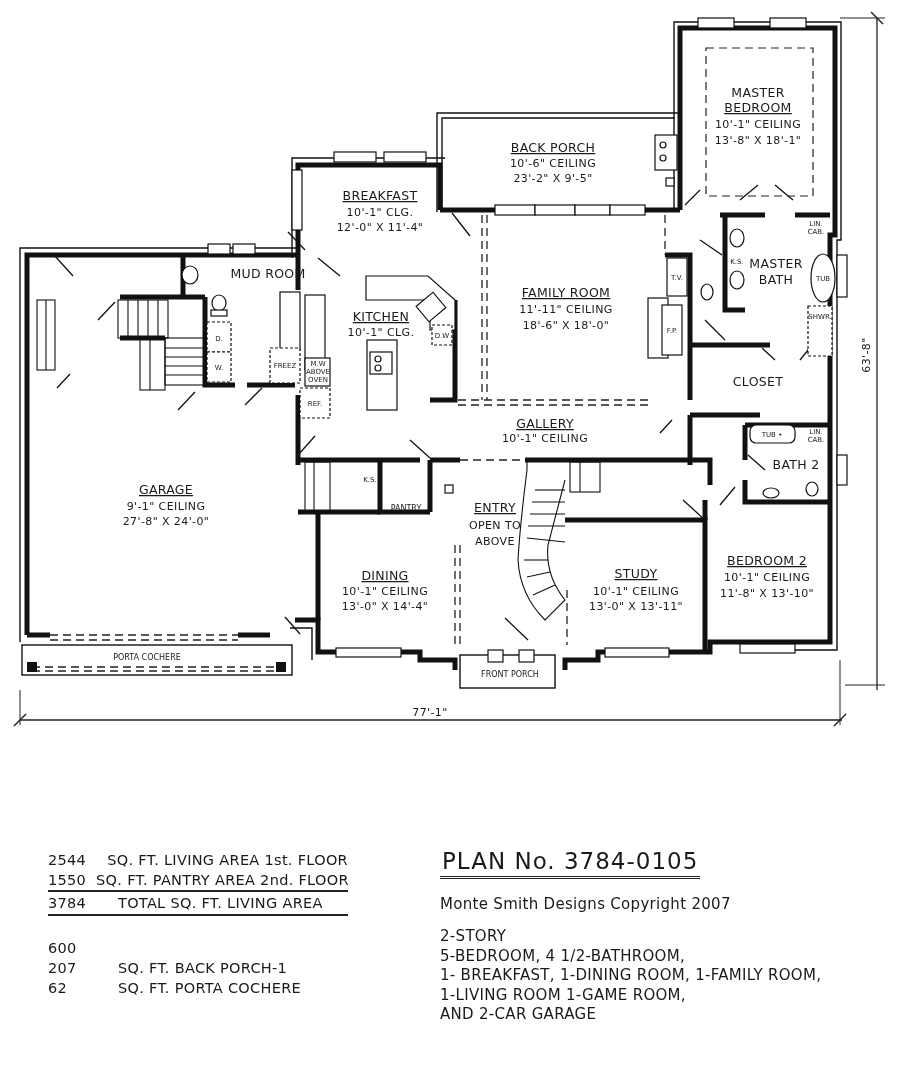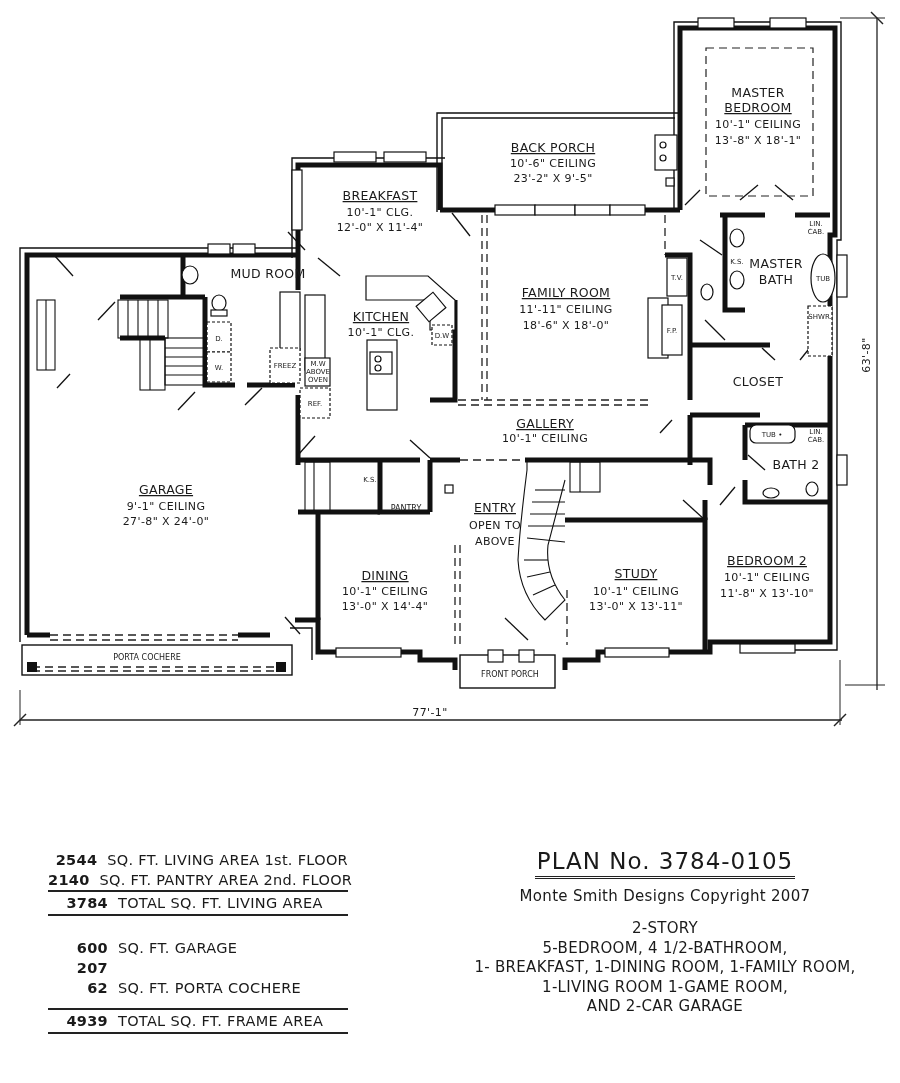--- a/index.html
+++ b/index.html
@@ -15,30 +15,30 @@
   .wallthin { fill: none; stroke: #111; stroke-width: 1.4; }
   .dash { fill: none; stroke: #222; stroke-width: 1.3; stroke-dasharray: 8 5; }
   .door { stroke: #111; stroke-width: 1.3; }
   .win { fill: #fff; stroke: #111; stroke-width: 1.2; }
   .fix { fill: #fff; stroke: #111; stroke-width: 1.2; }
   .stair { fill: none; stroke: #111; stroke-width: 1.1; }
 
   .sqft { position: absolute; left: 48px; top: 850px; width: 300px;
           font-size: 14.5px; letter-spacing: 0.3px; }
   .sqft .row { display: flex; height: 20px; line-height: 20px; white-space: nowrap; }
-  .sqft .num { width: 60px; text-align: right; padding-right: 10px; font-weight: bold; }
+  .sqft .num { width: 60px; padding-right: 10px; }
   .sqft .txt { flex: 1; }
   .sqft .total { border-top: 2px solid #222; border-bottom: 2px solid #222;
                  margin-top: 0; margin-bottom: 12px; height: 22px; line-height: 22px; }
   .sqft .gap { height: 10px; }
 
-  .planinfo { position: absolute; left: 440px; top: 848px; width: 450px; text-align: center; }
+  .planinfo { position: absolute; left: 440px; top: 848px; width: 450px; text-align: left; }
   .planinfo .title { font-size: 23px; letter-spacing: 1px; display: inline-block;
                      border-bottom: 3px double #222; padding: 0 2px 1px; line-height: 27px; }
-  .planinfo .copy { font-size: 15px; margin-top: 8px; letter-spacing: 0.3px; }
+  .planinfo .copy { font-size: 15px; margin-top: 16px; letter-spacing: 0.3px; }
   .planinfo .desc { font-size: 15px; margin-top: 14px; line-height: 19.5px; letter-spacing: 0.3px; }
 </style>
 </head>
 <body>
 
 <svg id="plan" viewBox="0 0 900 740" xmlns="http://www.w3.org/2000/svg">
 
   <g>
 
     <polyline class="wall" points="27,635 27,255 300,255"></polyline>
@@ -369,44 +369,40 @@
     <text class="lbl rsub" x="870" y="355" transform="rotate(-90 870 355)">63'-8"</text>
   </g>
 </svg>
 
 <div class="sqft">
   <div class="row">
     <span class="num">2544</span>
     <span class="txt">SQ. FT. LIVING AREA 1st. FLOOR</span>
   </div>
   <div class="row">
-    <span class="num">2140</span>
+    <span class="num">1550</span>
     <span class="txt">SQ. FT. PANTRY AREA 2nd. FLOOR</span>
   </div>
   <div class="row total">
     <span class="num">3784</span>
     <span class="txt">TOTAL SQ. FT. LIVING AREA</span>
   </div>
   <div class="gap"></div>
   <div class="row">
     <span class="num">600</span>
-    <span class="txt">SQ. FT. GARAGE</span>
   </div>
   <div class="row">
     <span class="num">207</span>
+    <span class="txt">SQ. FT. BACK PORCH-1</span>
   </div>
   <div class="row">
     <span class="num">62</span>
     <span class="txt">SQ. FT. PORTA COCHERE</span>
   </div>
   <div class="gap"></div>
-  <div class="row total">
-    <span class="num">4939</span>
-    <span class="txt">TOTAL SQ. FT. FRAME AREA</span>
-  </div>
 </div>
 
 <div class="planinfo">
   <div class="title">PLAN No. 3784-0105</div>
   <div class="copy">Monte Smith Designs Copyright 2007</div>
   <div class="desc">
     <div>2-STORY</div>
     <div>5-BEDROOM, 4 1/2-BATHROOM,</div>
     <div>1- BREAKFAST, 1-DINING ROOM, 1-FAMILY ROOM,</div>
     <div>1-LIVING ROOM 1-GAME ROOM,</div>

